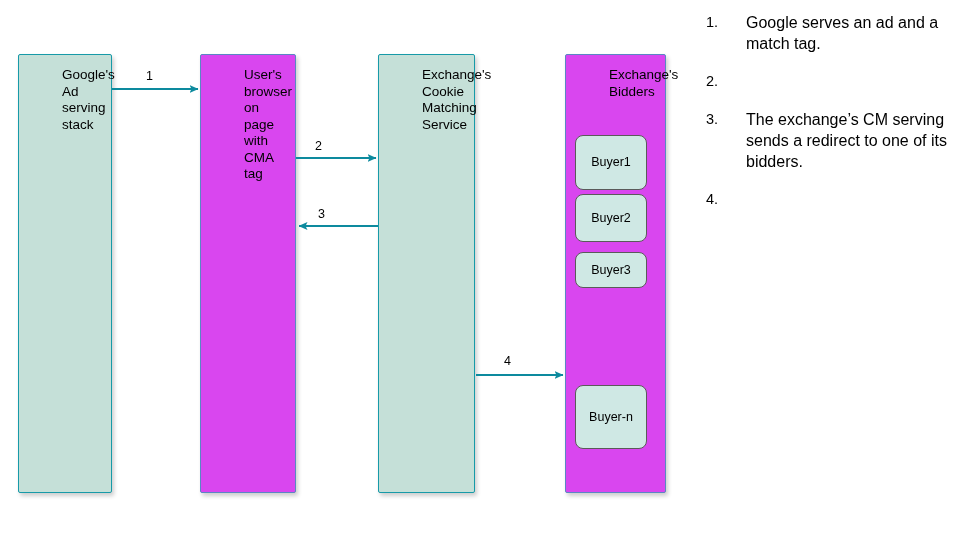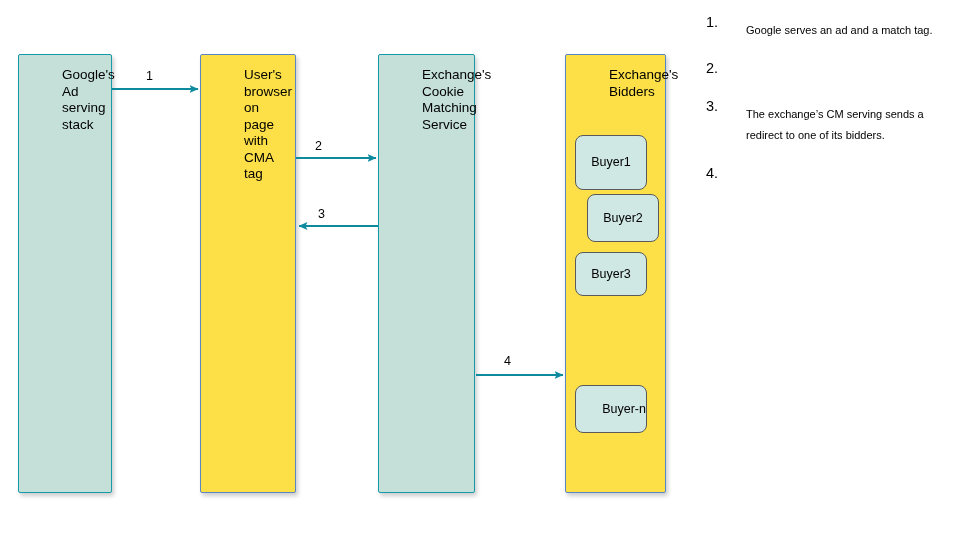--- a/index.html
+++ b/index.html
@@ -37,21 +37,21 @@
     box-sizing: border-box;
     text-align: left;
     box-shadow: 2px 3px 4px rgba(0,0,0,0.20);
     padding-left: 43px;
   }
   .lane.green {
     background: #c5e0d8;
     border: 1px solid #179aa8;
   }
   .lane.blue {
-    background: #fde047;
+    background: #d946ef;
     border: 1px solid #5b86c4;
   }
   .lane-title {
     font-size: 13.5px;
     line-height: 16.5px;
     padding-top: 12px;
     white-space: pre-line;
     color: #000;
   }
 
@@ -96,23 +96,22 @@
     margin-bottom: 17px;
   }
   .note-num {
     width: 40px;
     flex: 0 0 40px;
     font-size: 14.5px;
     line-height: 21px;
   }
   .note-text {
     flex: 1 1 auto;
-    font-size: 11px;
+    font-size: 16px;
     line-height: 21px;
-    margin-top: 8px;
   }
 </style>
 </head>
 <body>
 
 <div id="canvas">
 
   <div class="diagram">
 
     <div class="lane green" style="left:18px; top:54px; width:94px; height:439px;">
@@ -136,27 +135,27 @@
     </div>
 
     <div class="lane blue" style="left:565px; top:54px; width:101px; height:439px;">
       <div class="lane-title">Exchange's
 Bidders</div>
     </div>
 
     <div class="buyer" style="left:575px; top:135px; width:72px; height:55px;">
       <span>Buyer1</span>
     </div>
-    <div class="buyer" style="left:575px; top:194px; width:72px; height:48px;margin-left:12px;">
+    <div class="buyer" style="left:575px; top:194px; width:72px; height:48px;">
       <span>Buyer2</span>
     </div>
-    <div class="buyer" style="left:575px; top:252px; width:72px; height:44px;">
+    <div class="buyer" style="left:575px; top:252px; width:72px; height:36px;">
       <span>Buyer3</span>
     </div>
-    <div class="buyer" style="left:575px; top:385px; width:72px; height:48px;justify-content:flex-end;">
+    <div class="buyer" style="left:575px; top:385px; width:72px; height:64px;">
       <span>Buyer-n</span>
     </div>
 
     <svg class="arrow-svg" viewBox="0 0 700 540" xmlns="http://www.w3.org/2000/svg">
       <defs>
         <marker id="ah-r" markerWidth="9" markerHeight="8" refX="8.5" refY="4" orient="auto" markerUnits="userSpaceOnUse">
           <path d="M0,0 L9,4 L0,8 L2,4 Z" fill="#0d8a9e"></path>
         </marker>
         <marker id="ah-l" markerWidth="9" markerHeight="8" refX="8.5" refY="4" orient="auto" markerUnits="userSpaceOnUse">
           <path d="M0,0 L9,4 L0,8 L2,4 Z" fill="#0d8a9e"></path>

